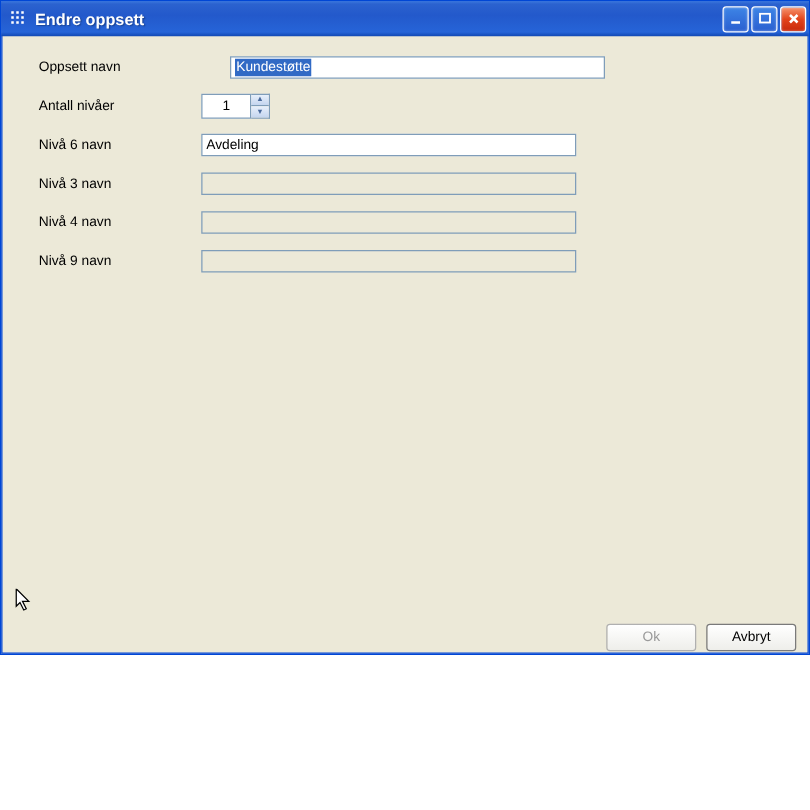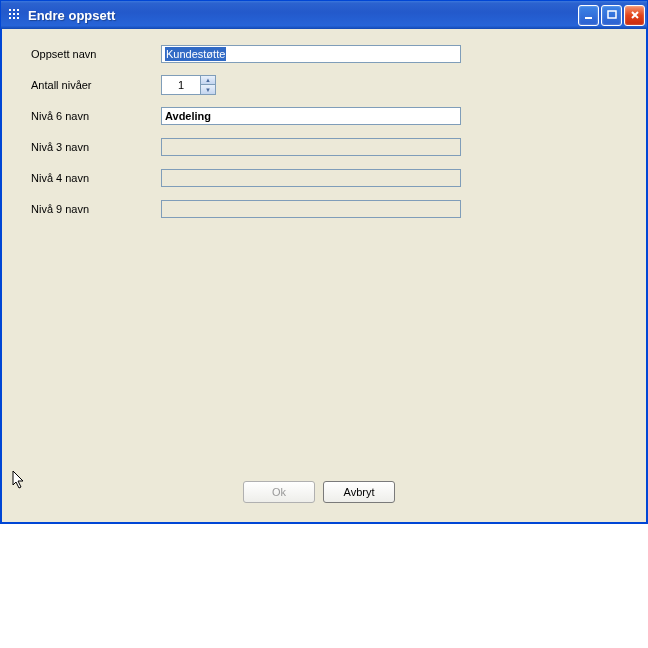--- a/index.html
+++ b/index.html
@@ -69,26 +69,26 @@
   }
   .text-input {
     height: 18px;
     border: 1px solid #7f9db9;
     background: #fff;
     padding: 0 3px;
     font-family: Tahoma, Arial, sans-serif;
     font-size: 11px;
     outline: none;
   }
-  .text-input.wide { width: 300px; font-weight: bold; }
+  .text-input.wide { width: 300px; }
   .text-input.selected {
     background: #fff;
   }
   .text-input.selected::selection { background: #316ac5; color:#fff; }
-  .sel-wrap { position: relative; display:inline-block; }
+  .sel-wrap { position: relative; display:inline-block;margin-left:23px; }
   .sel-wrap .sel-highlight {
     position:absolute; left:4px; top:2px; height:14px;
     background:#316ac5; color:#fff; padding:0 1px; pointer-events:none;
     font-size:11px; line-height:14px;
   }
   .text-input.disabled {
     background: #ece9d8;
     border: 1px solid #7f9db9;
     color: #808080;
   }
@@ -112,23 +112,23 @@
   .spinner .spin-btn {
     width: 14px; height: 9px;
     background: linear-gradient(to bottom, #e8f0fb, #c4d5ef);
     display:flex; align-items:center; justify-content:center;
     font-size:6px; line-height:6px; color:#4a6a9c;
     border-bottom:1px solid #7f9db9;
   }
   .spinner .spin-btn:last-child{border-bottom:none;}
   .button-bar {
     display:flex;
-    justify-content:center;
+    justify-content:flex-end;
     gap: 8px;
-    padding: 6px 10px 20px 0;
+    padding: 6px 10px 2px 0;
   }
   .btn {
     min-width: 72px;
     height: 22px;
     border: 1px solid #7a7a7a;
     border-radius: 3px;
     background: linear-gradient(to bottom, #ffffff, #eeeeea);
     font-family: Tahoma, Arial, sans-serif;
     font-size: 11px;
     padding: 0 12px;

